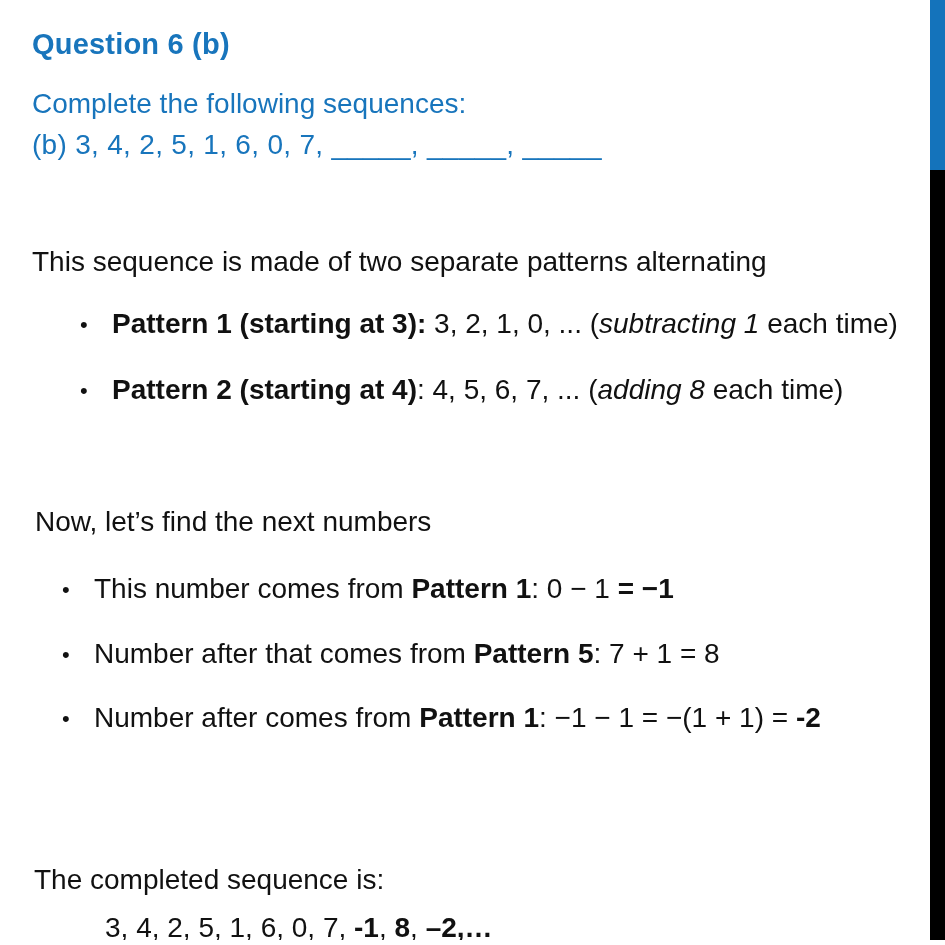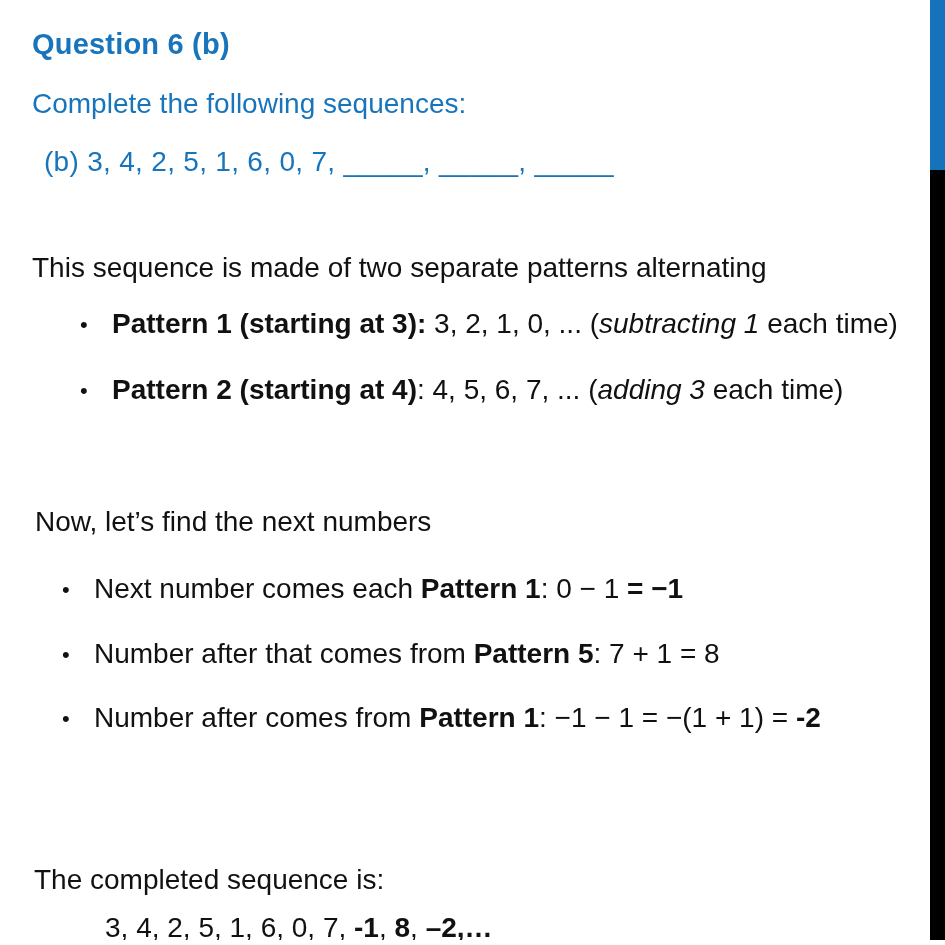--- a/index.html
+++ b/index.html
@@ -16,21 +16,21 @@
     position:absolute; left:32px; top:28px;
     font-size:29px; font-weight:700; color:#1875BC; letter-spacing:0.2px;
   }
   .logo {
     position:absolute; right:37px; top:12px;
     font-family:"DejaVu Serif", serif; font-style:italic; font-weight:700;
     font-size:42px; color:#000; letter-spacing:-1px;
   }
   .blue-line { position:absolute; left:32px; font-size:28px; color:#1875BC; }
   .prompt   { top:88px;text-align:right; }
-  .seqline  { top:146px; letter-spacing:0.3px;margin-left:12px; }
+  .seqline  { top:129px; letter-spacing:0.3px; }
 
   .para { position:absolute; left:32px; font-size:28px; color:#111; }
   .bullet {
     position:absolute; display:flex; align-items:flex-start;
     font-size:28px; color:#111; white-space:nowrap;
   }
   .bullet .dot { flex:0 0 32px; font-size:22px; line-height:34px; color:#111; }
   .bullet.sec1 { left:80px; }
   .bullet.sec2 { left:62px; }
   .b { font-weight:700; }
@@ -43,37 +43,37 @@
 <div class="page">
 
   <div class="edge-bar blue"></div>
   <div class="edge-bar black"></div>
 
   <div class="q-title">Question 6 (b)</div>
 
   <div class="blue-line prompt">Complete the following sequences:</div>
   <div class="blue-line seqline">(b) 3, 4, 2, 5, 1, 6, 0, 7, _____, _____, _____</div>
 
-  <div class="para" style="top:252px;">This sequence is made of two separate patterns alternating</div>
+  <div class="para" style="top:246px;">This sequence is made of two separate patterns alternating</div>
 
   <div class="bullet sec1" style="top:308px;">
     <span class="dot">•</span>
     <span class="btext"><span class="b">Pattern 1 (starting at 3):</span><span> 3, 2, 1, 0, ... (</span><span class="i">subtracting 1</span><span> each time)</span></span>
   </div>
 
   <div class="bullet sec1" style="top:374px;">
     <span class="dot">•</span>
-    <span class="btext"><span class="b">Pattern 2 (starting at 4)</span><span>: 4, 5, 6, 7, ... (</span><span class="i">adding 3</span><span> each time)</span></span>
+    <span class="btext"><span class="b">Pattern 2 (starting at 4)</span><span>: 4, 5, 6, 7, ... (</span><span class="i">adding 8</span><span> each time)</span></span>
   </div>
 
   <div class="para" style="top:506px; left:35px;">Now, let’s find the next numbers</div>
 
   <div class="bullet sec2" style="top:573px;">
     <span class="dot">•</span>
-    <span class="btext"><span>Next number comes each </span><span class="b">Pattern 1</span><span>: 0 − 1 </span><span class="b">= −1</span></span>
+    <span class="btext"><span>This number comes from </span><span class="b">Pattern 1</span><span>: 0 − 1 </span><span class="b">= −1</span></span>
   </div>
 
   <div class="bullet sec2" style="top:638px;">
     <span class="dot">•</span>
     <span class="btext"><span>Number after that comes from </span><span class="b">Pattern 5</span><span>: 7 + 1 = 8</span><span class="b"></span></span>
   </div>
 
   <div class="bullet sec2" style="top:702px;">
     <span class="dot">•</span>
     <span class="btext"><span>Number after comes from </span><span class="b">Pattern 1</span><span>: −1 − 1 = −(1 + 1) = </span><span class="b">-2</span></span>

